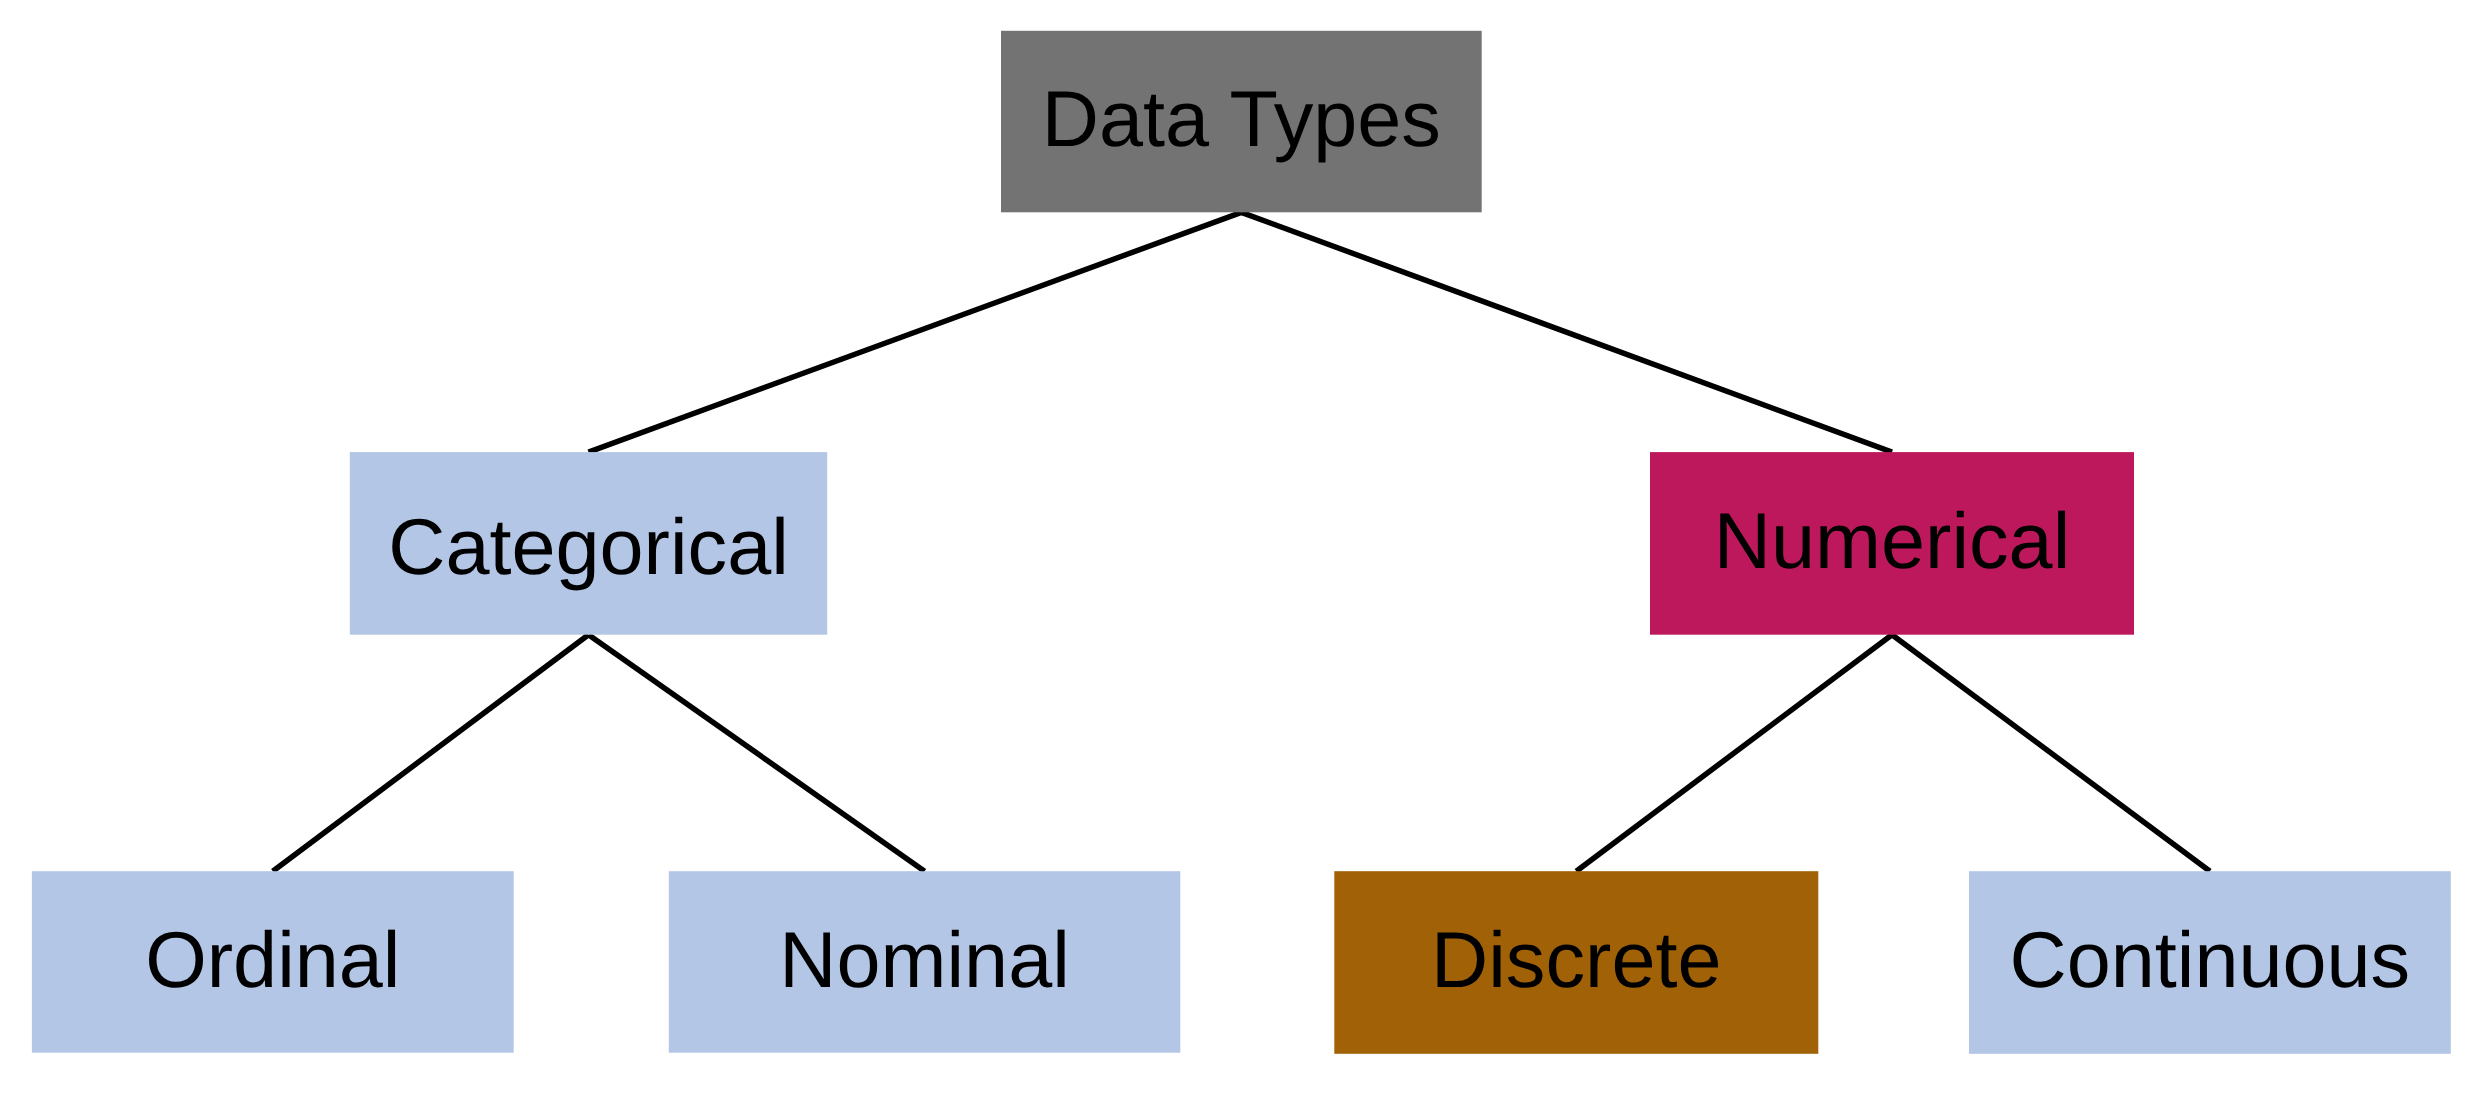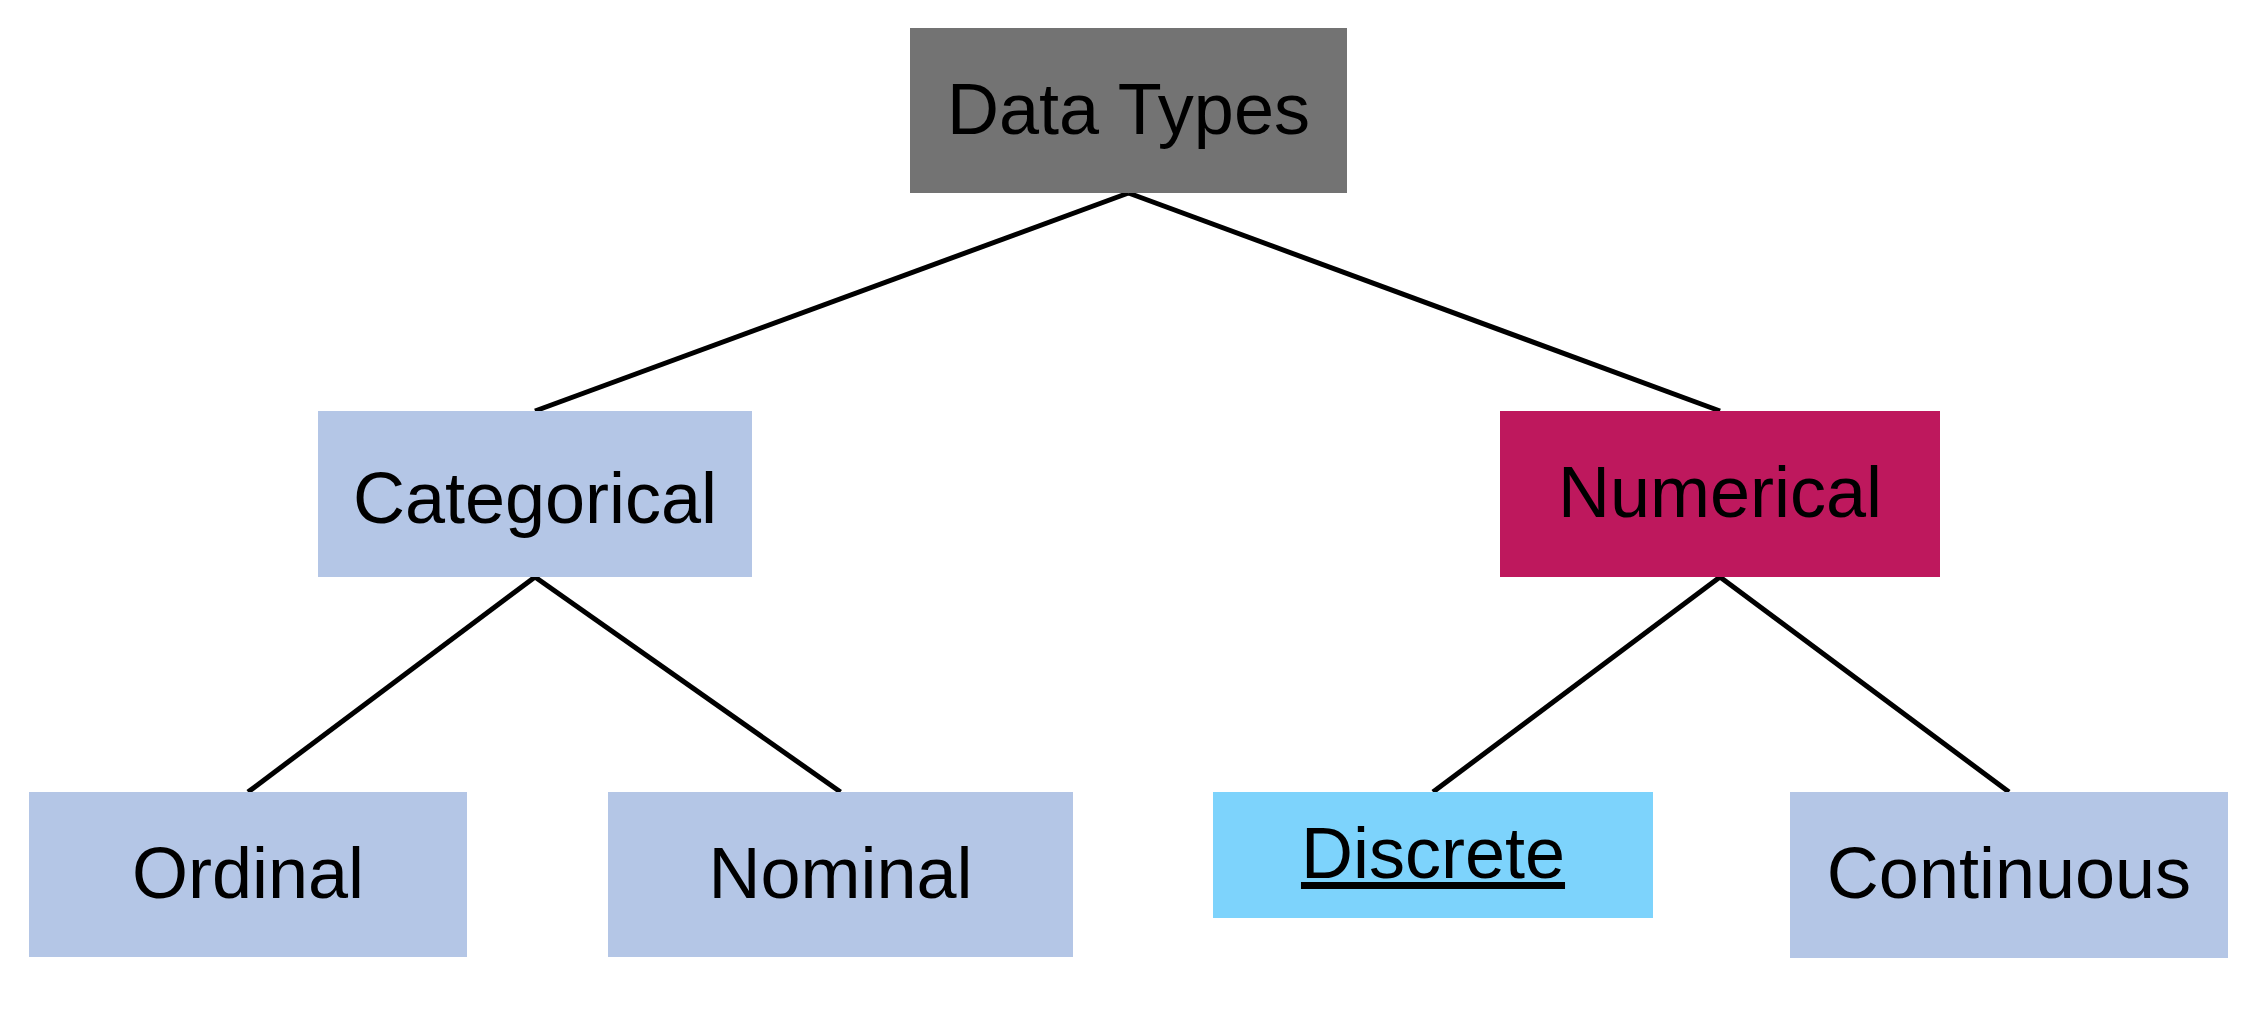--- a/index.html
+++ b/index.html
@@ -71,20 +71,20 @@
       </div>
       <div class="node" style="left: 1500px; top: 411px; width: 440px; height: 166px; background: #be185d;">
         <span class="node-label" style="color: rgb(0, 0, 0);">Numerical</span>
       </div>
       <div class="node" style="left: 29px; top: 792px; width: 438px; height: 165px; background: rgb(180, 198, 230);">
         <span class="node-label" style="color: rgb(0, 0, 0); text-align: right;">Ordinal</span>
       </div>
       <div class="node" style="left: 608px; top: 792px; width: 465px; height: 165px; background: rgb(180, 198, 230);">
         <span class="node-label" style="color: rgb(0, 0, 0);">Nominal</span>
       </div>
-      <div class="node" style="left: 1213px; top: 792px; width: 440px; height: 126px; background: #7dd3fc; text-decoration: underline;">
+      <div class="node" style="left: 1213px; top: 792px; width: 440px; height: 166px; background: #a16207;">
         <span class="node-label" style="color: rgb(0, 0, 0);">Discrete</span>
       </div>
       <div class="node" style="left: 1790px; top: 792px; width: 438px; height: 166px; background: rgb(180, 198, 230);">
         <span class="node-label" style="color: rgb(0, 0, 0);">Continuous</span>
       </div>
     </div>
 </div>
 
 </body></html>

